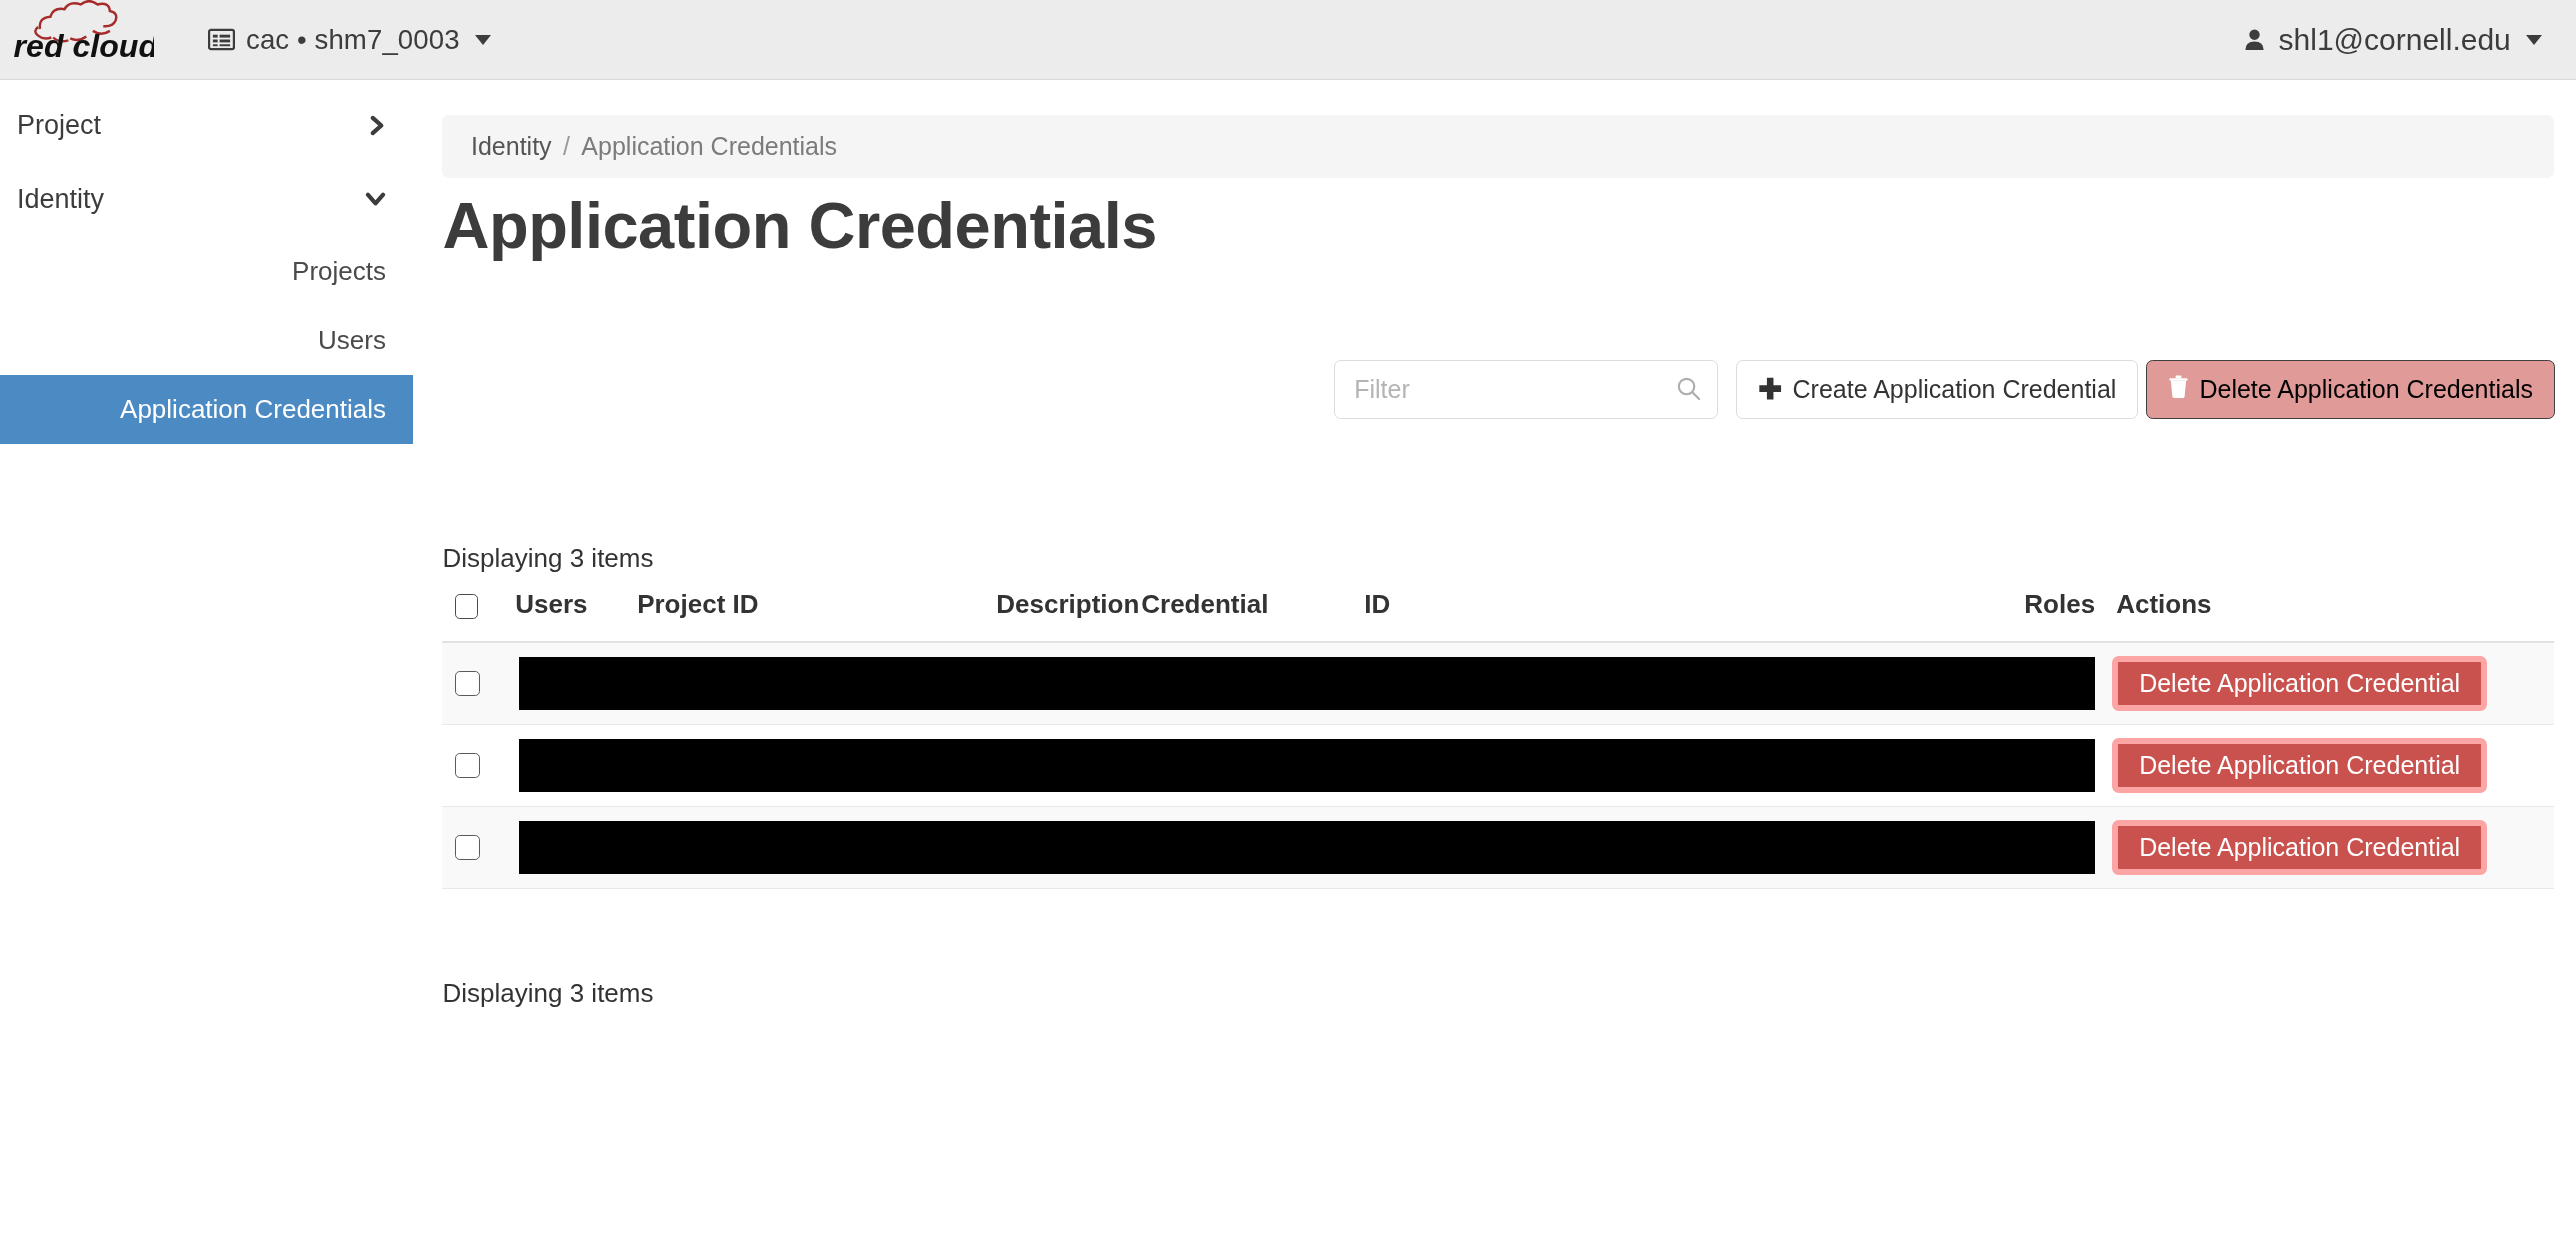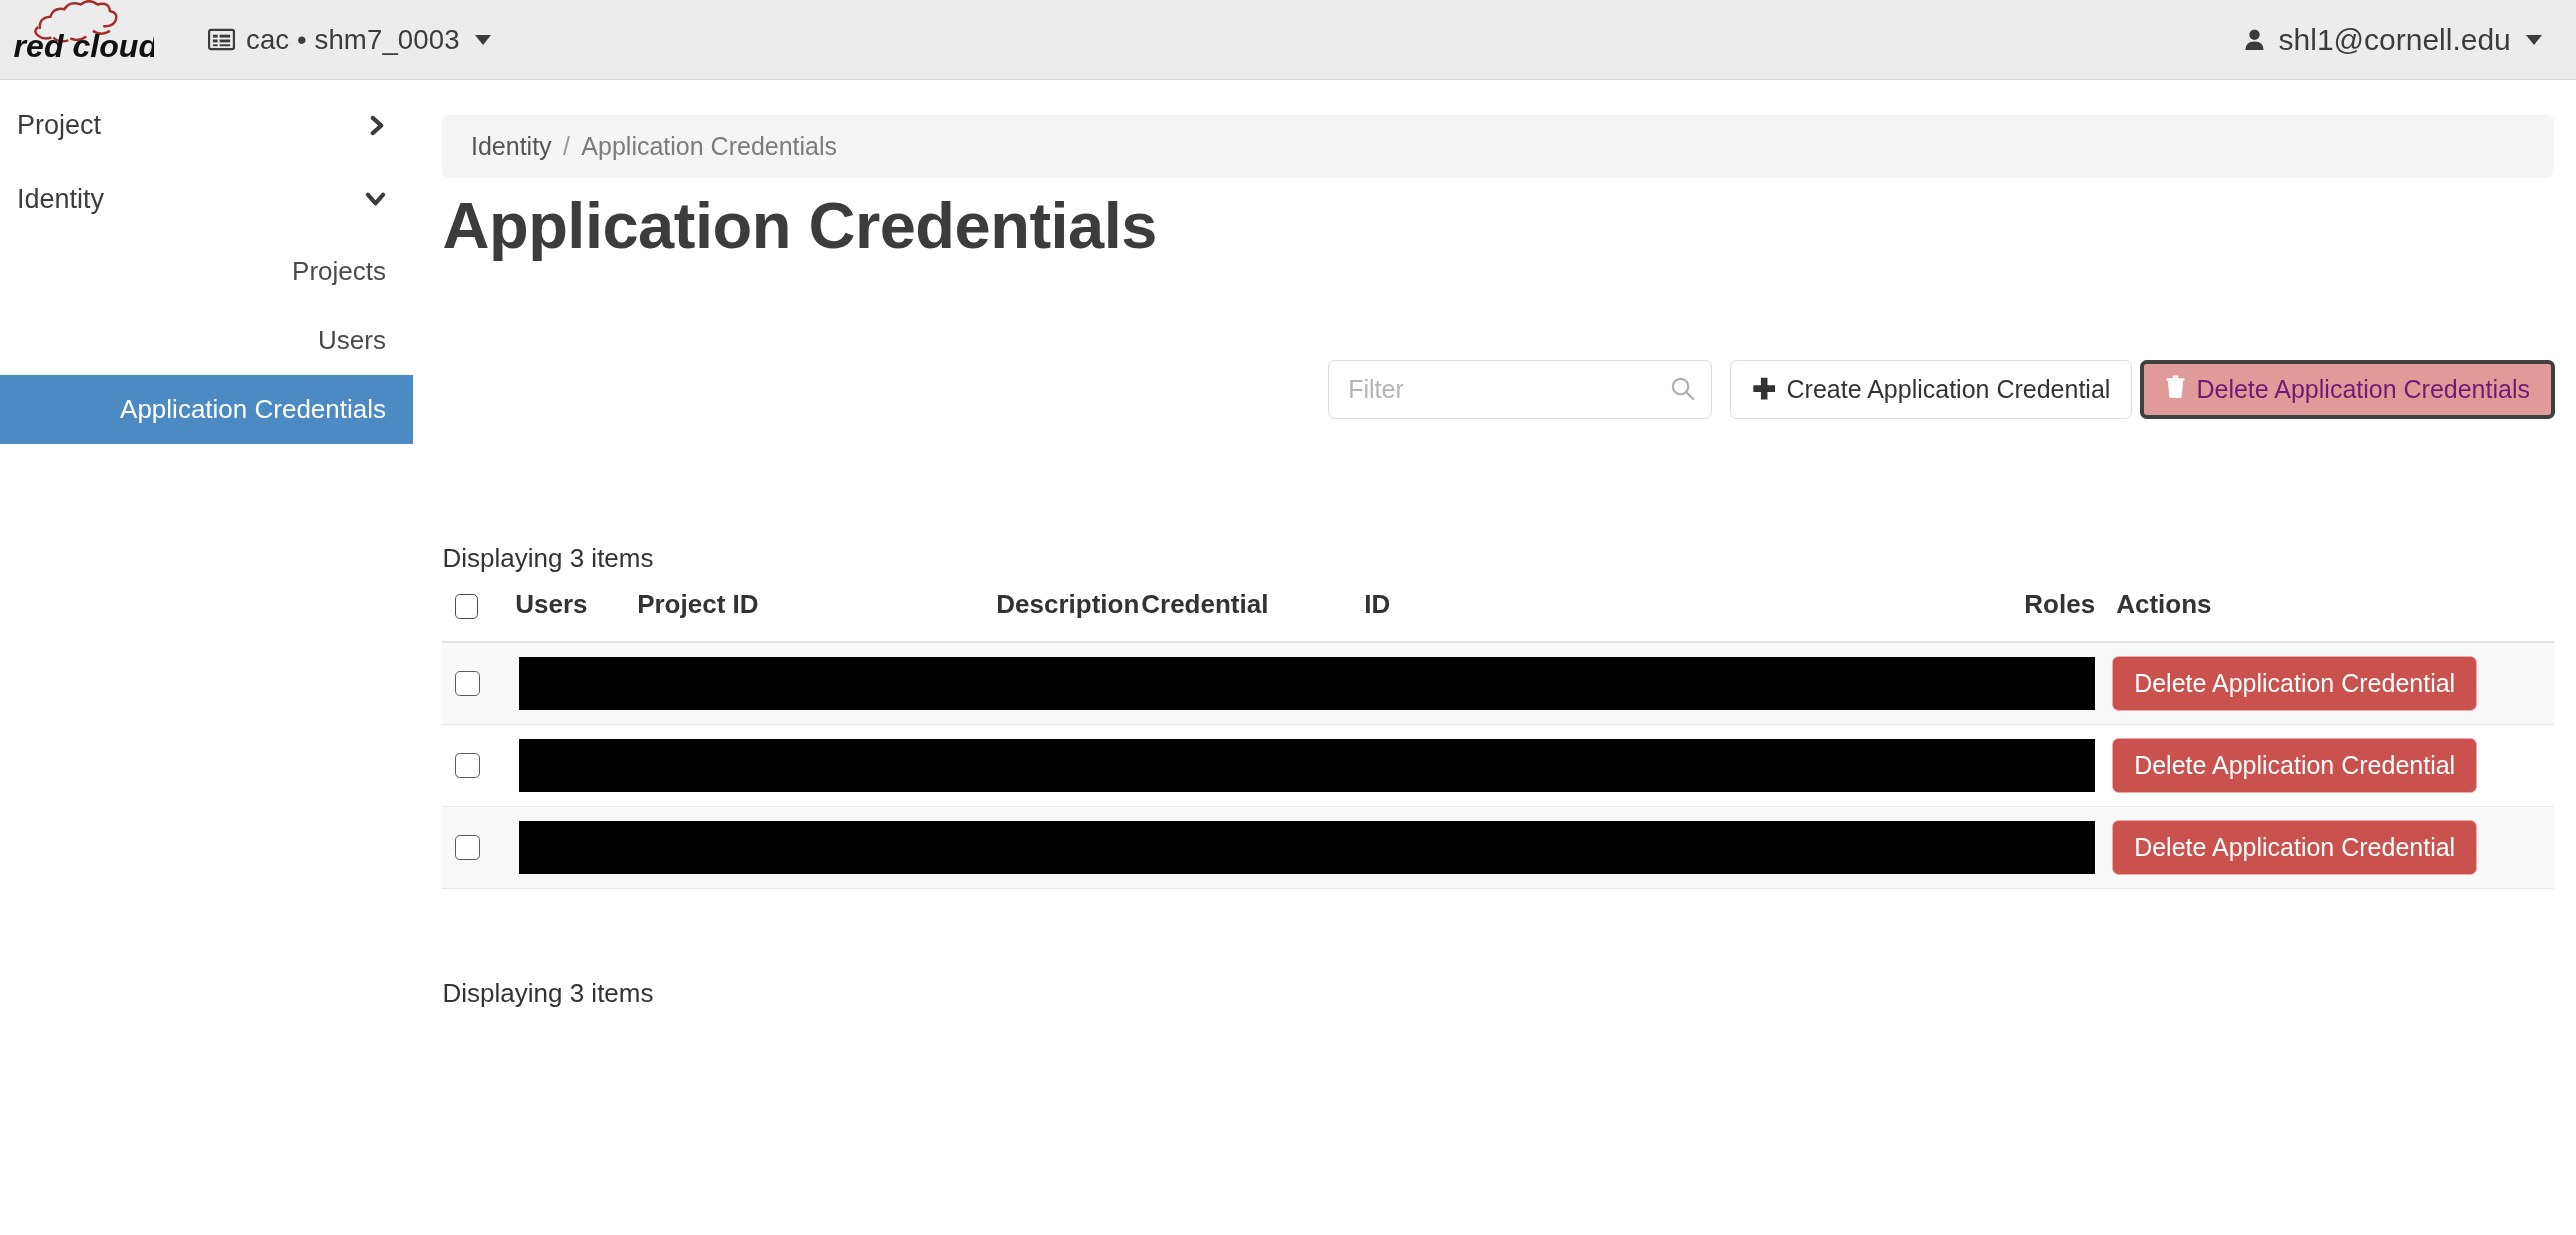--- a/index.html
+++ b/index.html
@@ -183,28 +183,28 @@
     font-family: "Liberation Sans", sans-serif;
   }
   .btn-default {
     background: #ffffff;
     border: 1px solid #dcdcdc;
     color: #333333;
     padding: 0 21px;
   }
   .btn-danger-muted {
     background: #e09a98;
-    border: 4px solid #404040;
-    color: #701a75;
+    border: 1px solid #404040;
+    color: #000000;
     padding: 0 21px;
     margin-left: 7.6px;
   }
   .btn-danger {
     background: #c9524f;
-    border: 1px solid #fca5a5;
+    border: 6px solid #fca5a5;
     color: #ffffff;
     height: 55px;
     padding: 0 21px;
     border-radius: 6.7px;
     font-size: 25px;
     display: inline-flex;
     align-items: center;
     cursor: pointer;
     white-space: nowrap;
     font-family: "Liberation Sans", sans-serif;

